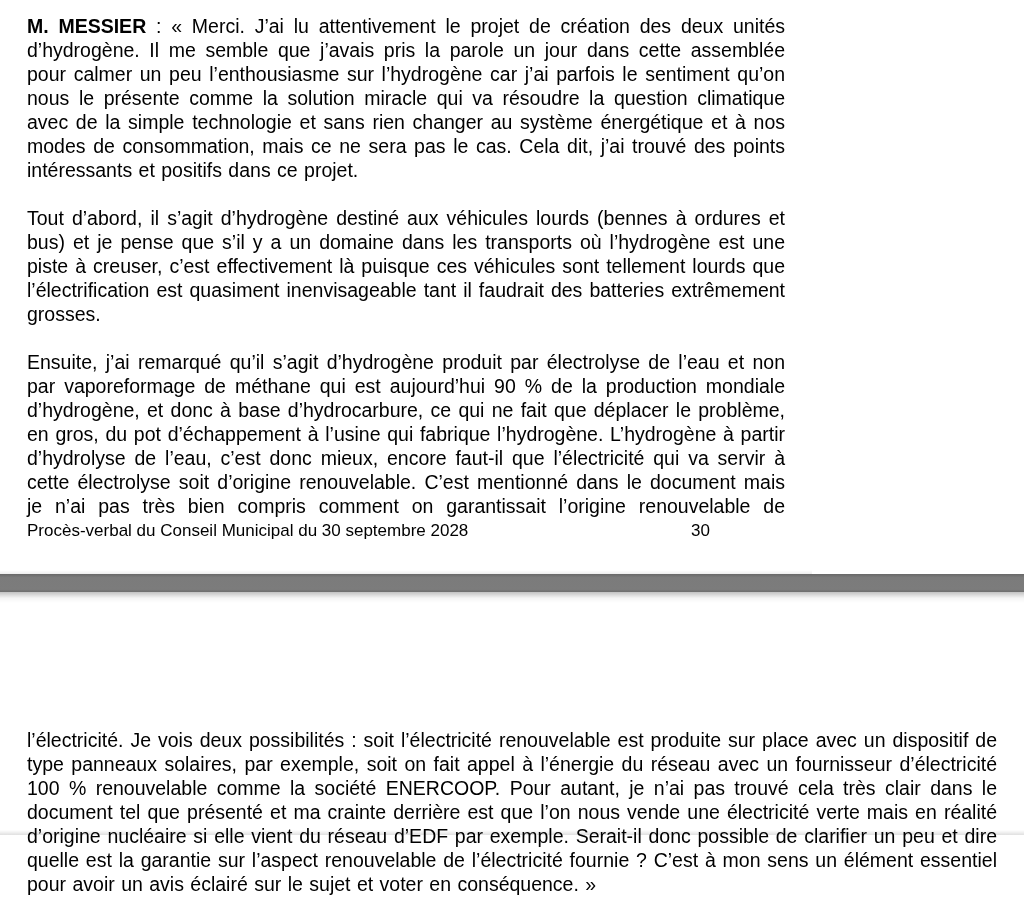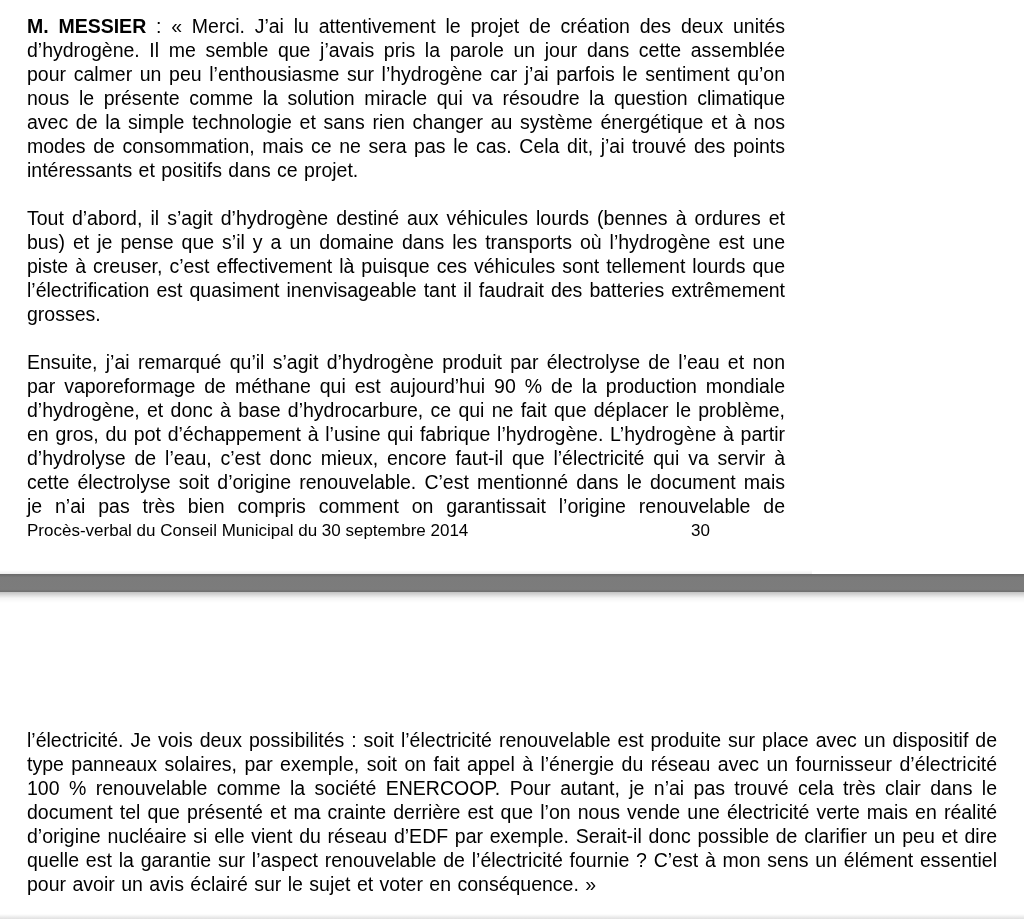--- a/index.html
+++ b/index.html
@@ -44,21 +44,21 @@
   
   .page-separator {
     position: absolute; top: 574px; left: 0;
     width: 1024px; height: 18px;
     background: linear-gradient(180deg, #686868 0%, #7b7b7b 20%, #7c7c7c 85%, #6e6e6e 100%);
   }
 
   
   .page-bottom {
     position: absolute; top: 592px; left: 0;
-    width: 1024px; height: 327px;
+    width: 1024px; height: 243px;
     background: #ffffff;
   }
   .page-bottom .drop-shadow {
     position: absolute; top: 0; left: 0; right: 0; height: 11px;
     background: linear-gradient(rgba(0,0,0,0.24), rgba(0,0,0,0.04) 55%, rgba(0,0,0,0));
   }
   .page-bottom .content { padding: 136px 27px 0 27px; }
   .page-bottom .para { margin-bottom: 0; }
   .bottom-edge {
     position: absolute; bottom: 0; left: 0; right: 0; height: 5px;
@@ -70,21 +70,21 @@
 
 <div class="viewer">
 
   <section class="page-top">
     <div class="content">
       <p class="para"><span class="speaker">M. MESSIER</span><span> : « Merci. J’ai lu attentivement le projet de création des deux unités d’hydrogène. Il me semble que j’avais pris la parole un jour dans cette assemblée pour calmer un peu l’enthousiasme sur l’hydrogène car j’ai parfois le sentiment qu’on nous le présente comme la solution miracle qui va résoudre la question climatique avec de la simple technologie et sans rien changer au système énergétique et à nos modes de consommation, mais ce ne sera pas le cas. Cela dit, j’ai trouvé des points intéressants et positifs dans ce projet.</span></p>
       <p class="para">Tout d’abord, il s’agit d’hydrogène destiné aux véhicules lourds (bennes à ordures et bus) et je pense que s’il y a un domaine dans les transports où l’hydrogène est une piste à creuser, c’est effectivement là puisque ces véhicules sont tellement lourds que l’électrification est quasiment inenvisageable tant il faudrait des batteries extrêmement grosses.</p>
       <p class="para continued">Ensuite, j’ai remarqué qu’il s’agit d’hydrogène produit par électrolyse de l’eau et non par vaporeformage de méthane qui est aujourd’hui 90 % de la production mondiale d’hydrogène, et donc à base d’hydrocarbure, ce qui ne fait que déplacer le problème, en gros, du pot d’échappement à l’usine qui fabrique l’hydrogène. L’hydrogène à partir d’hydrolyse de l’eau, c’est donc mieux, encore faut-il que l’électricité qui va servir à cette électrolyse soit d’origine renouvelable. C’est mentionné dans le document mais je n’ai pas très bien compris comment on garantissait l’origine renouvelable de</p>
     </div>
     <div class="page-footer">
-      <span>Procès-verbal du Conseil Municipal du 30 septembre 2014</span>
+      <span>Procès-verbal du Conseil Municipal du 30 septembre 2028</span>
       <span class="page-num">30</span>
     </div>
     <div class="top-shade"></div>
   </section>
 
   <div class="page-separator"></div>
 
   <section class="page-bottom">
     <div class="drop-shadow"></div>
     <div class="content">

